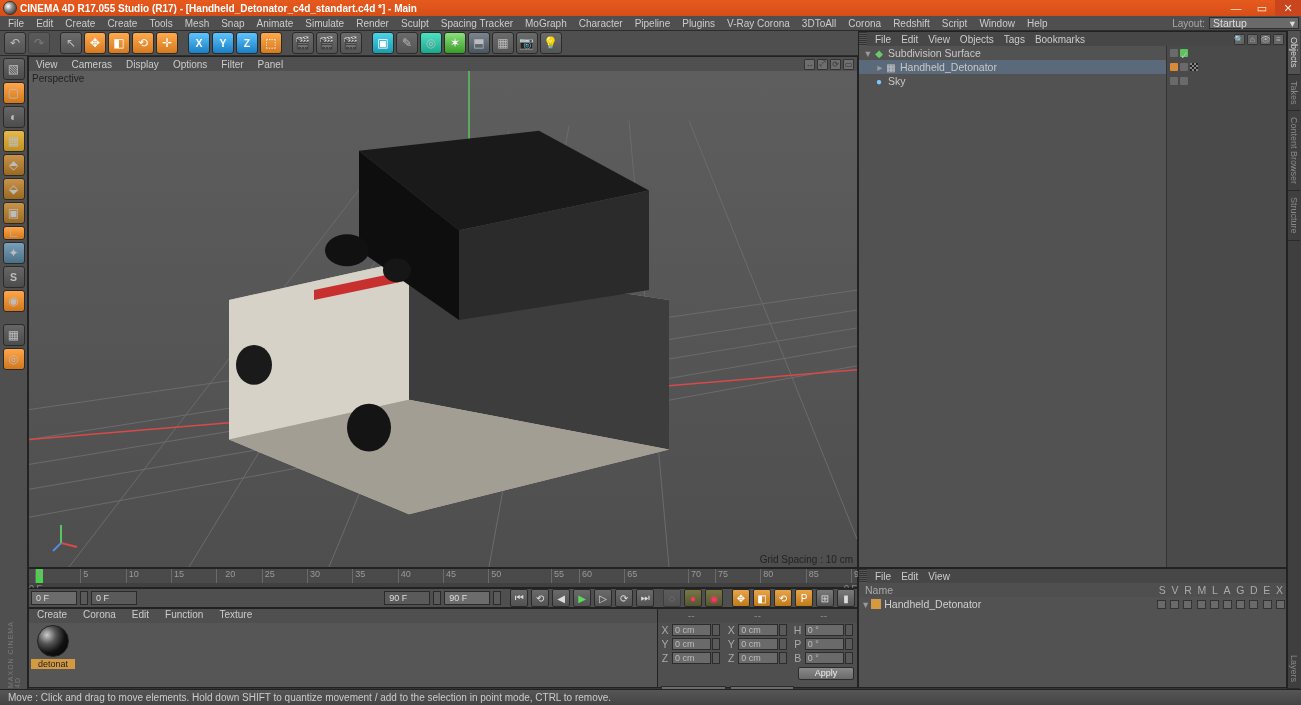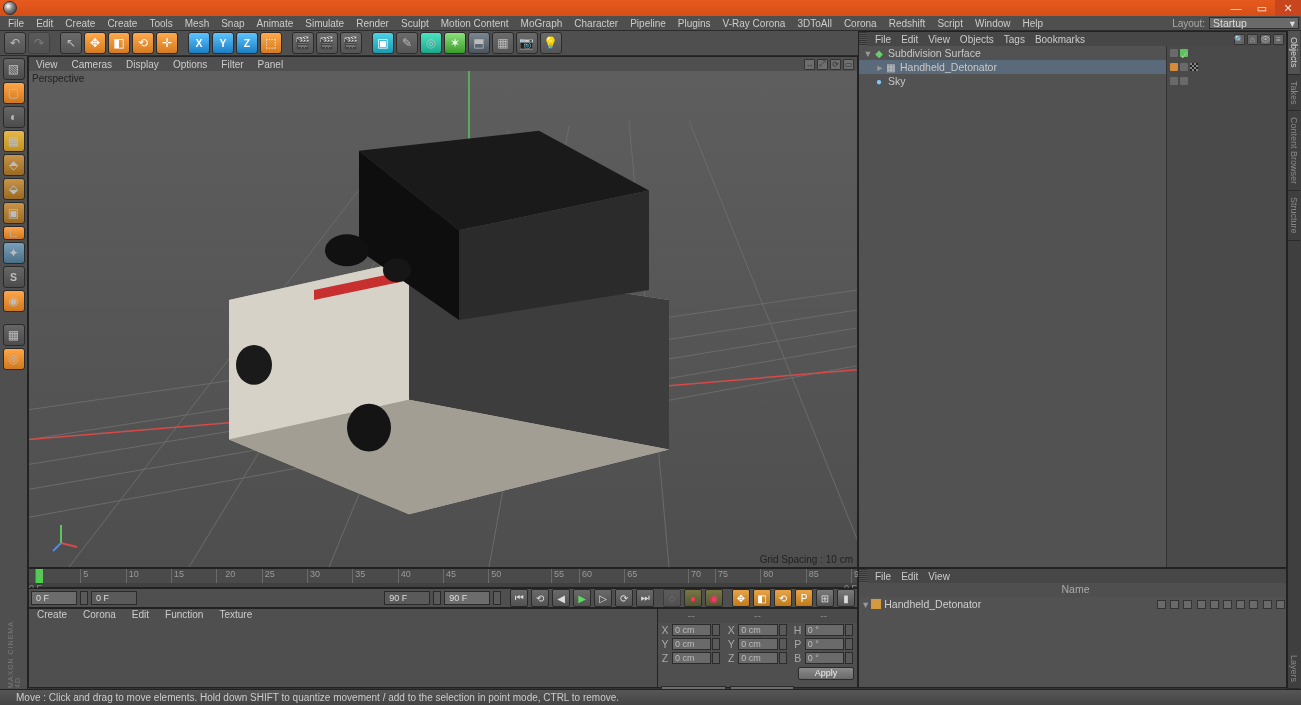--- a/index.html
+++ b/index.html
@@ -118,67 +118,68 @@
 .om-row { height:14px; display:flex; align-items:center; font-size:10px; color:#c8c8c8; }
 .om-row .exp { width:10px; text-align:center; color:#999; }
 .om-row .ico { width:12px; height:12px; margin-right:3px; display:flex; align-items:center; justify-content:center; font-size:10px; }
 .om-row.sel { background:#5a6a7a; }
 .om-tags .trow { height:14px; display:flex; align-items:center; gap:2px; padding-left:3px; }
 .dot { width:8px; height:8px; border-radius:1px; }
 .dot.g { background:#6a6a6a; } .dot.gn { background:#5cc45c; } .dot.or { background:#d68a3a; } .dot.ck { background:repeating-conic-gradient(#222 0 90deg,#888 0 180deg); background-size:4px 4px; }
 
 
 .attr-panel { position:absolute; right:14px; top:568px; width:429px; bottom:17px; background:#4f4f4f; border:1px solid #222; display:flex; flex-direction:column; }
-.attr-head { height:14px; display:flex; align-items:center; font-size:10px;flex-direction:column; }
+.attr-head { height:14px; display:flex; align-items:center; font-size:10px; }
 .attr-head .col { flex:1; color:#aaa; }
 .attr-cols { width:130px; display:flex; justify-content:space-around; color:#aaa; }
 .attr-body { flex:1; background:#525252; }
 .attr-row { height:14px; display:flex; align-items:center; padding-left:4px; gap:3px; font-size:10px; color:#cfcfcf; }
 .attr-row .tri { color:#999; }
 .attr-row .swatch { width:10px; height:10px; background:#d49a42; }
 .attr-row .ctls { margin-left:auto; width:130px; display:flex; gap:2px; align-items:center; justify-content:space-around; }
 .attr-row .ctls div { width:9px; height:9px; border:1px solid #333; background:#6a6a6a; }
 
 
 .mini-menu { height:14px; background:#474747; display:flex; align-items:center; }
 .mini-menu .mi { padding:0 5px; font-size:10px; color:#ccc; }
 .mini-menu .handle { width:8px; height:14px; background:repeating-linear-gradient(#333,#333 1px,#555 1px,#555 2px); margin-right:3px; }
 
 
 .statusbar { position:absolute; left:0; right:0; bottom:0; height:16px; background:linear-gradient(#565656,#444); border-top:1px solid #222; display:flex; align-items:center; padding:0 4px; }
-.statusbar .txt { font-size:10px; color:#ccc; margin-left:12px;text-align:right; }
+.statusbar .txt { font-size:10px; color:#ccc; margin-left:4px;text-align:right; }
 
 .brand { position:absolute; left:0; bottom:17px; width:28px; height:70px; display:flex; align-items:center; justify-content:center; }
 .brand span { writing-mode:vertical-rl; transform:rotate(180deg); font-size:7px; color:#7a7a7a; letter-spacing:1px; }
 </style>
 </head>
 <body>
 
 <div class="titlebar">
   <div class="app-icon"></div>
+  <div class="title-text">CINEMA 4D R17.055 Studio (R17) - [Handheld_Detonator_c4d_standart.c4d *] - Main</div>
   <div class="win-controls">
     <div>—</div>
     <div>▭</div>
     <div class="close">✕</div>
   </div>
 </div>
 
 <div class="menubar">
   <span class="menu-item">File</span>
     <span class="menu-item">Edit</span>
     <span class="menu-item">Create</span>
     <span class="menu-item">Create</span>
     <span class="menu-item">Tools</span>
     <span class="menu-item">Mesh</span>
     <span class="menu-item">Snap</span>
     <span class="menu-item">Animate</span>
     <span class="menu-item">Simulate</span>
     <span class="menu-item">Render</span>
     <span class="menu-item">Sculpt</span>
-    <span class="menu-item">Motion Content</span>
+    <span class="menu-item">Spacing Tracker</span>
     <span class="menu-item">MoGraph</span>
     <span class="menu-item">Character</span>
     <span class="menu-item">Pipeline</span>
     <span class="menu-item">Plugins</span>
     <span class="menu-item">V-Ray Corona</span>
     <span class="menu-item">3DToAll</span>
     <span class="menu-item">Corona</span>
     <span class="menu-item">Redshift</span>
     <span class="menu-item">Script</span>
     <span class="menu-item">Window</span>
@@ -374,20 +375,26 @@
 
 <div class="bottom-row">
   <div class="mat-panel">
     <div class="mat-menu" id="mat-menu-slot">
         <span class="mi">Create</span>
         <span class="mi">Corona</span>
         <span class="mi">Edit</span>
         <span class="mi">Function</span>
         <span class="mi">Texture</span>
       </div>
+    <div class="mat-area">
+      <div class="mat-slot">
+        <div class="mat-ball"></div>
+        <div class="mat-name">detonat</div>
+      </div>
+    </div>
   </div>
   <div class="coord-panel">
     <div class="coord-title">
       <span>--</span>
       <span>--</span>
       <span>--</span>
     </div>
     <div id="coord-rows">
         <div class="coord-row">
           <span class="clbl">X</span>

